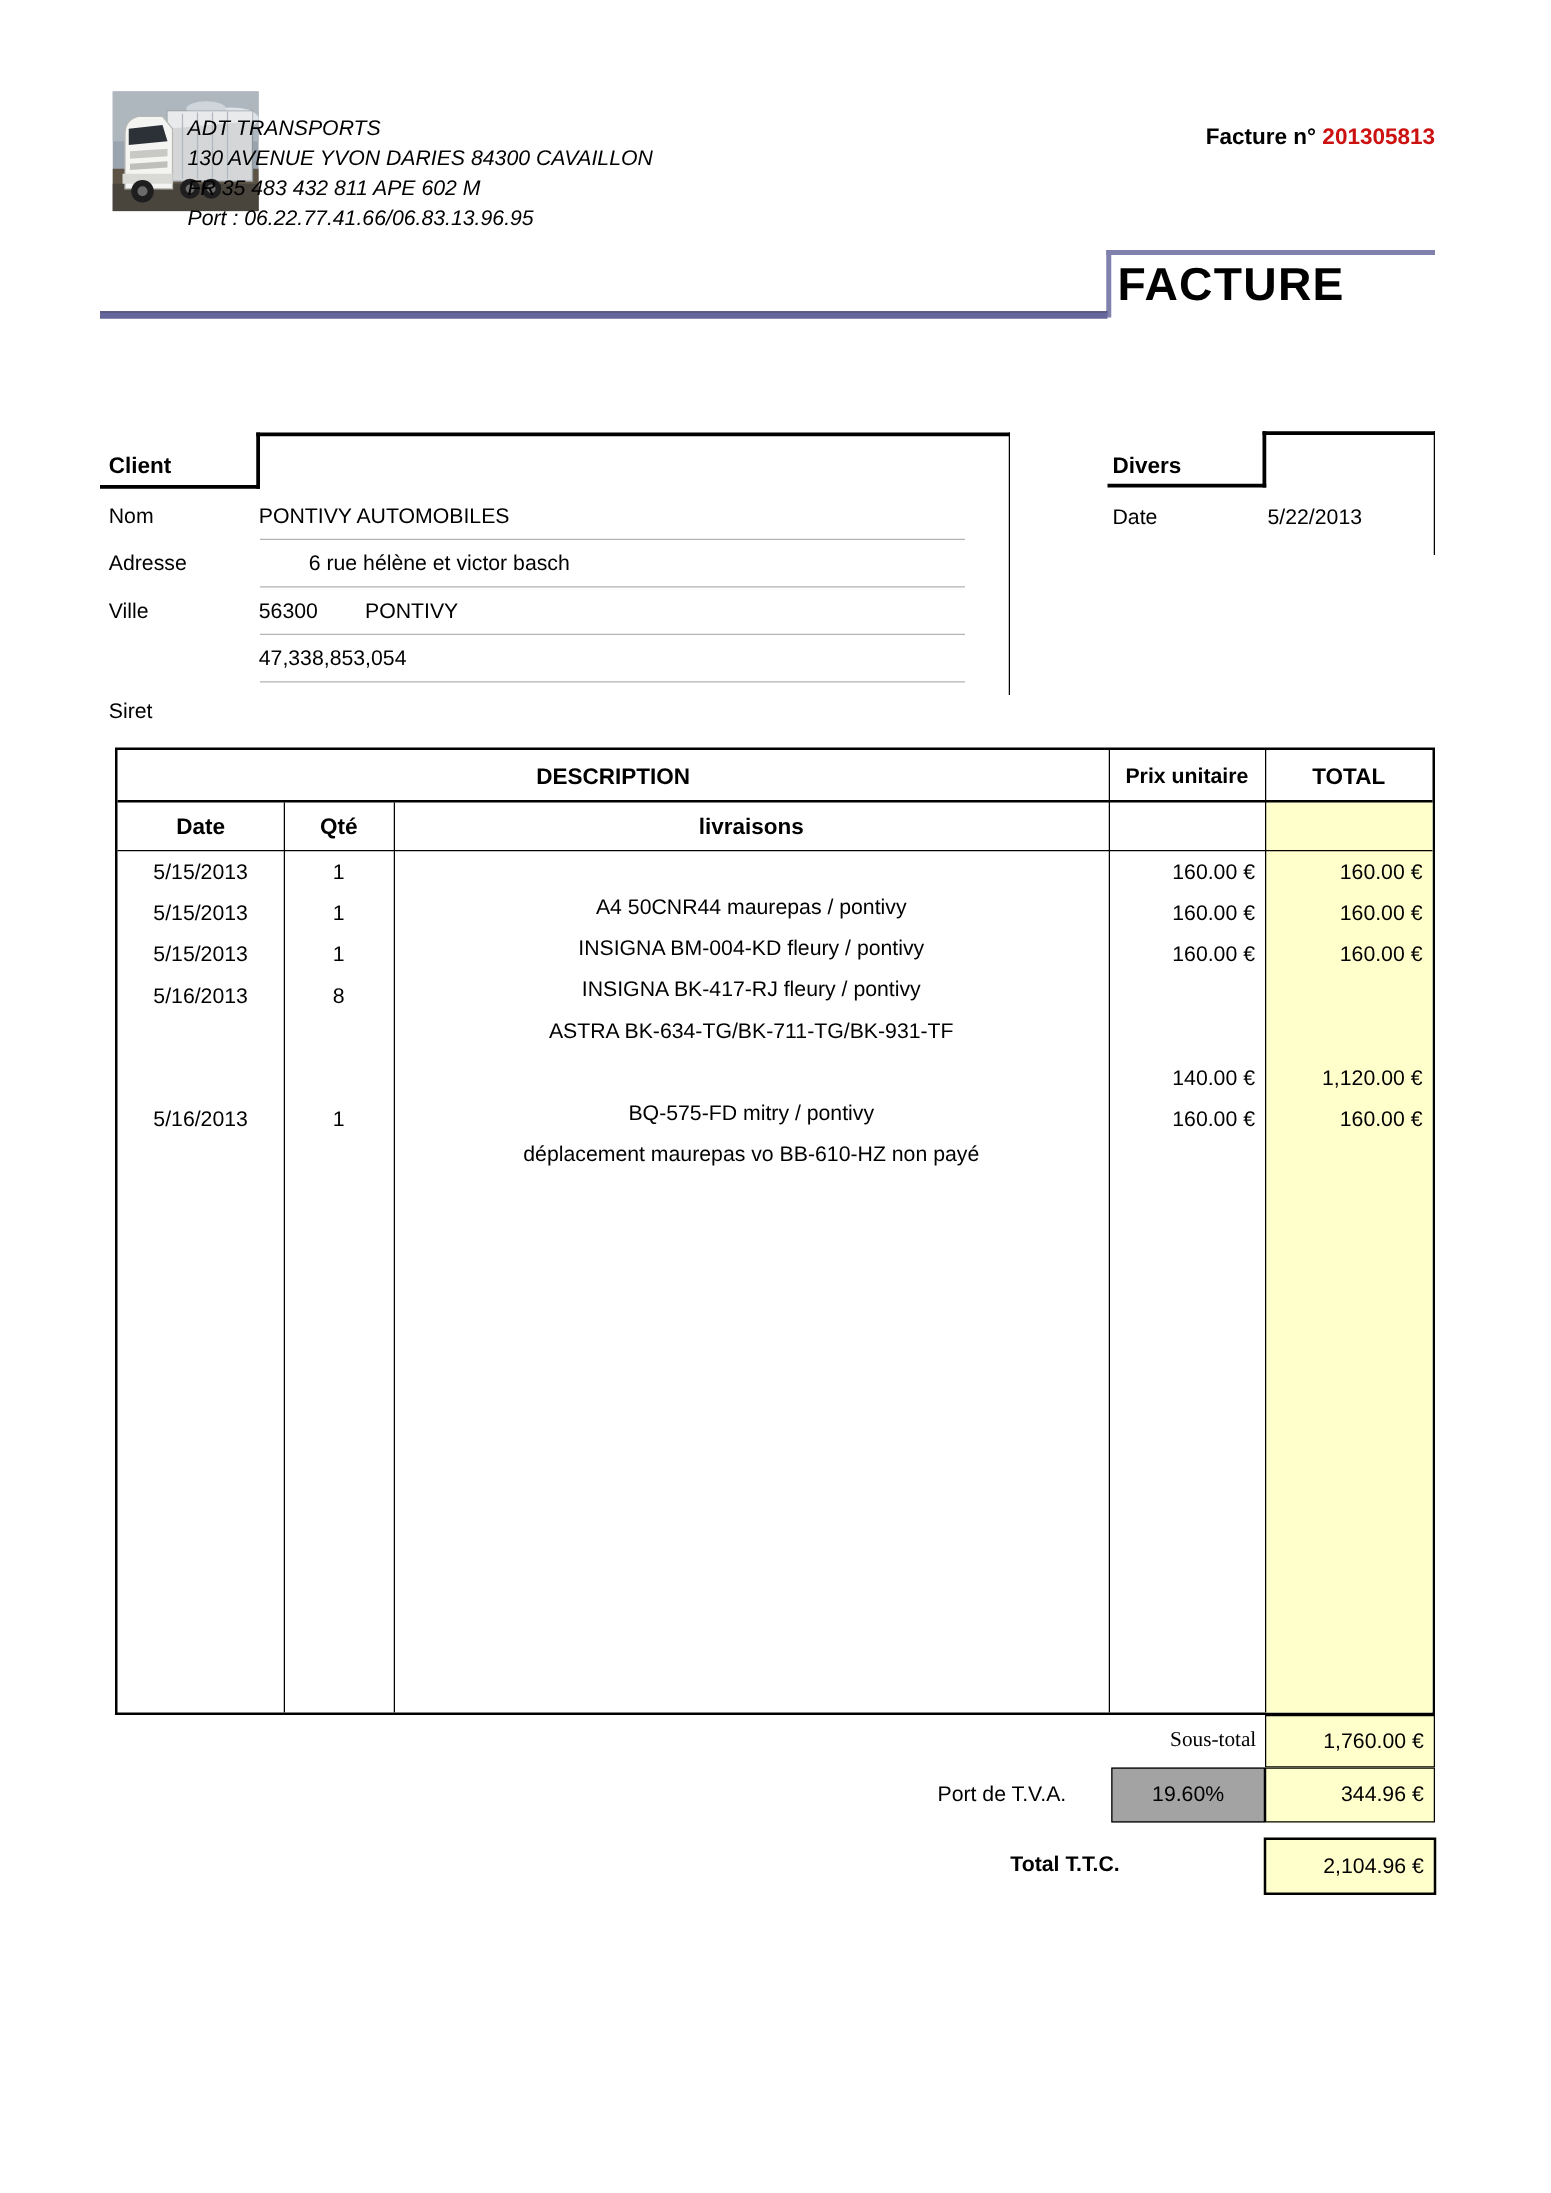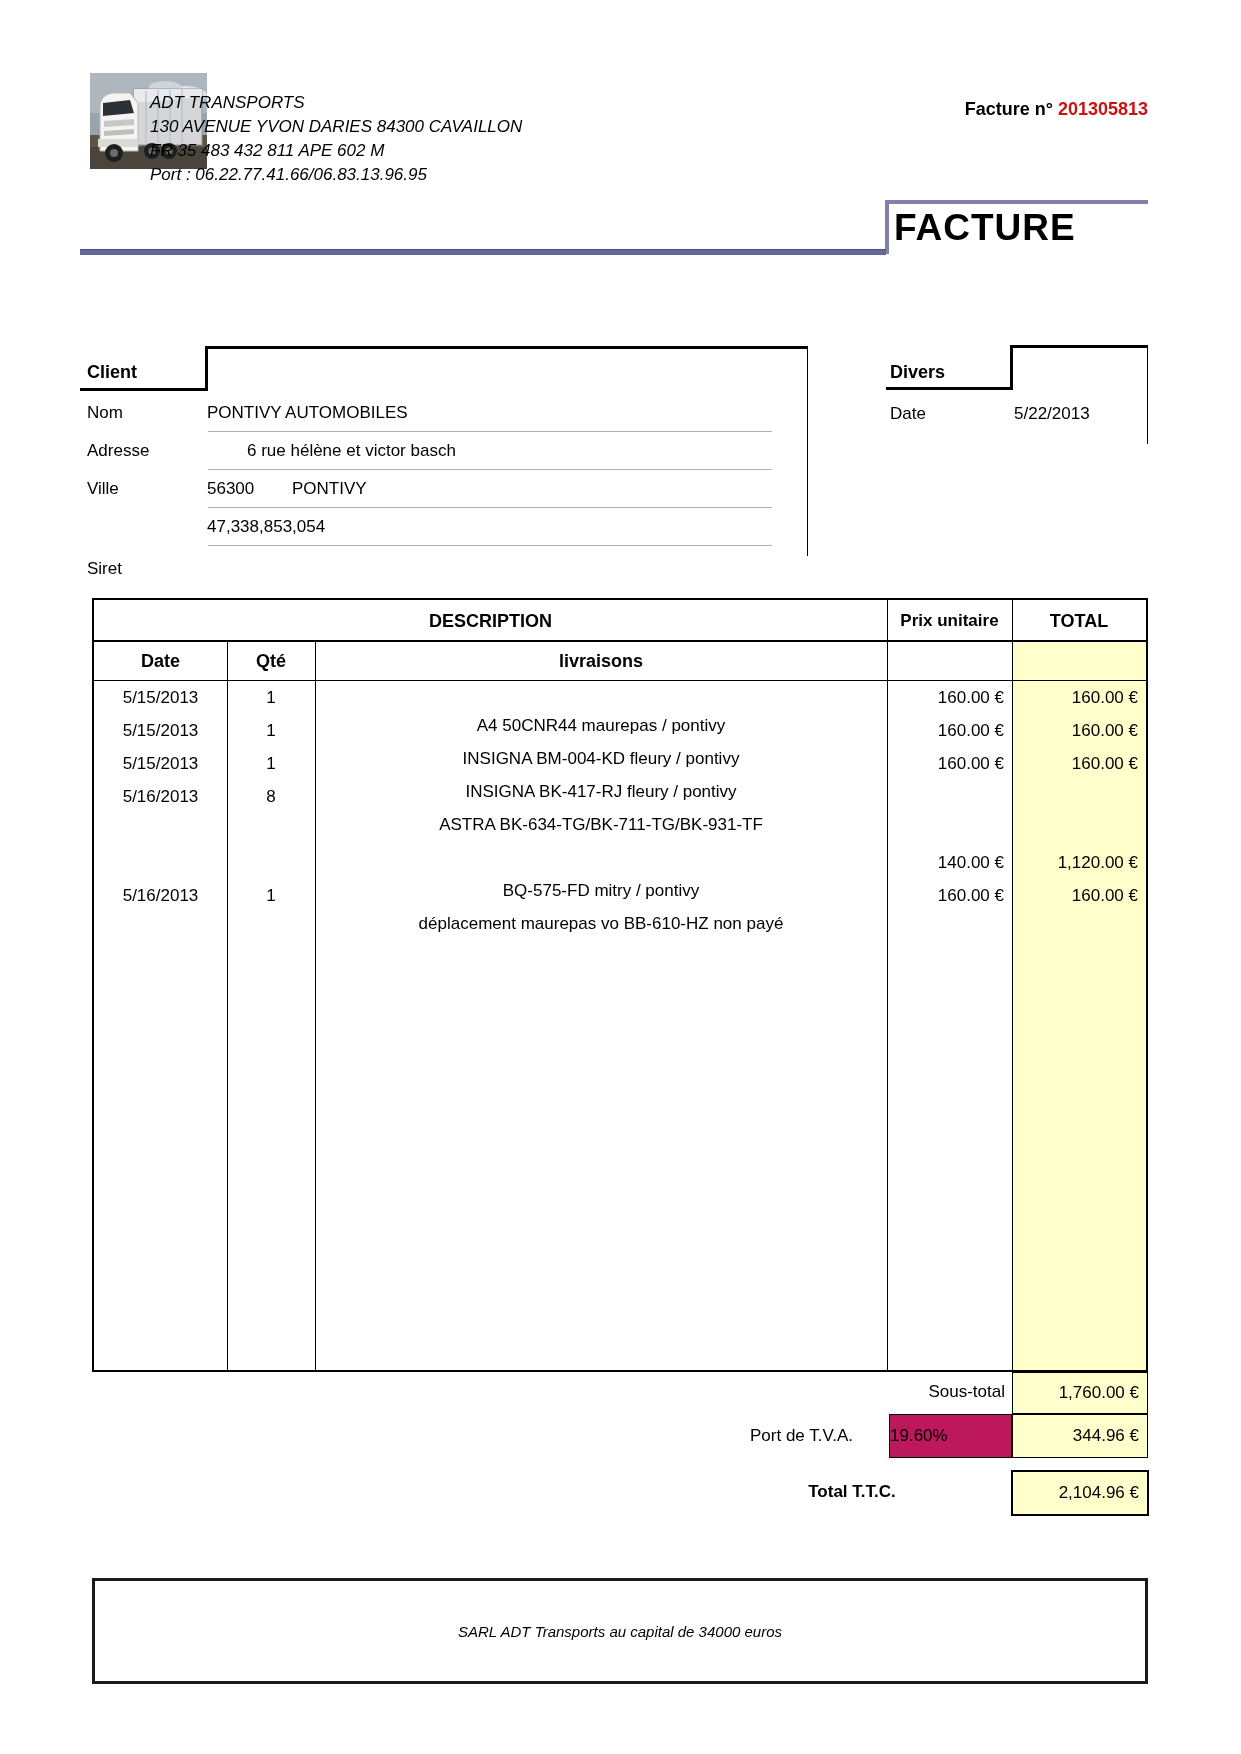--- a/index.html
+++ b/index.html
@@ -190,27 +190,24 @@
     </div>
     <div class="trow" style="top:279px;">
       <span class="c-date">5/16/2013</span>
       <span class="c-qty">1</span>
       <span class="c-desc">déplacement maurepas vo BB-610-HZ non payé</span>
       <span class="c-pu">160.00 €</span>
       <span class="c-total">160.00 €</span>
     </div>
   </div>
 
-  <div class="abs tot-label" style="left:700px;top:1382px;width:305px;">Sous-total</div>
+  <div class="abs tot-label" style="left:700px;top:1382px;width:305px;font-family:Liberation Serif, serif;">Sous-total</div>
   <div class="abs tot-cell yellow" style="left:1012px;top:1372px;width:136px;height:42px;line-height:40px;">1,760.00 €</div>
 
   <div class="abs tot-label" style="left:500px;top:1426px;width:353px;">Port de T.V.A.</div>
-  <div class="abs tot-cell" style="left:889px;top:1414px;width:123px;height:44px;line-height:42px;text-align:left;padding-right:0;background:#be185d;">19.60%</div>
+  <div class="abs tot-cell" style="left:889px;top:1414px;width:123px;height:44px;line-height:42px;text-align:center;padding-right:0;background:#a3a3a3;">19.60%</div>
   <div class="abs tot-cell yellow" style="left:1012px;top:1414px;width:136px;height:44px;line-height:42px;">344.96 €</div>
 
   <div class="abs tot-label ttc-label" style="left:700px;top:1482px;width:304px;text-align:center;">Total T.T.C.</div>
   <div class="abs tot-cell yellow" style="left:1011px;top:1470px;width:138px;height:46px;line-height:42px;border-width:2px;">2,104.96 €</div>
 
-  <div class="abs footer-box">
-    <span>SARL ADT Transports au capital de 34000 euros</span>
-  </div>
 
 </div>
 
 </body></html>

